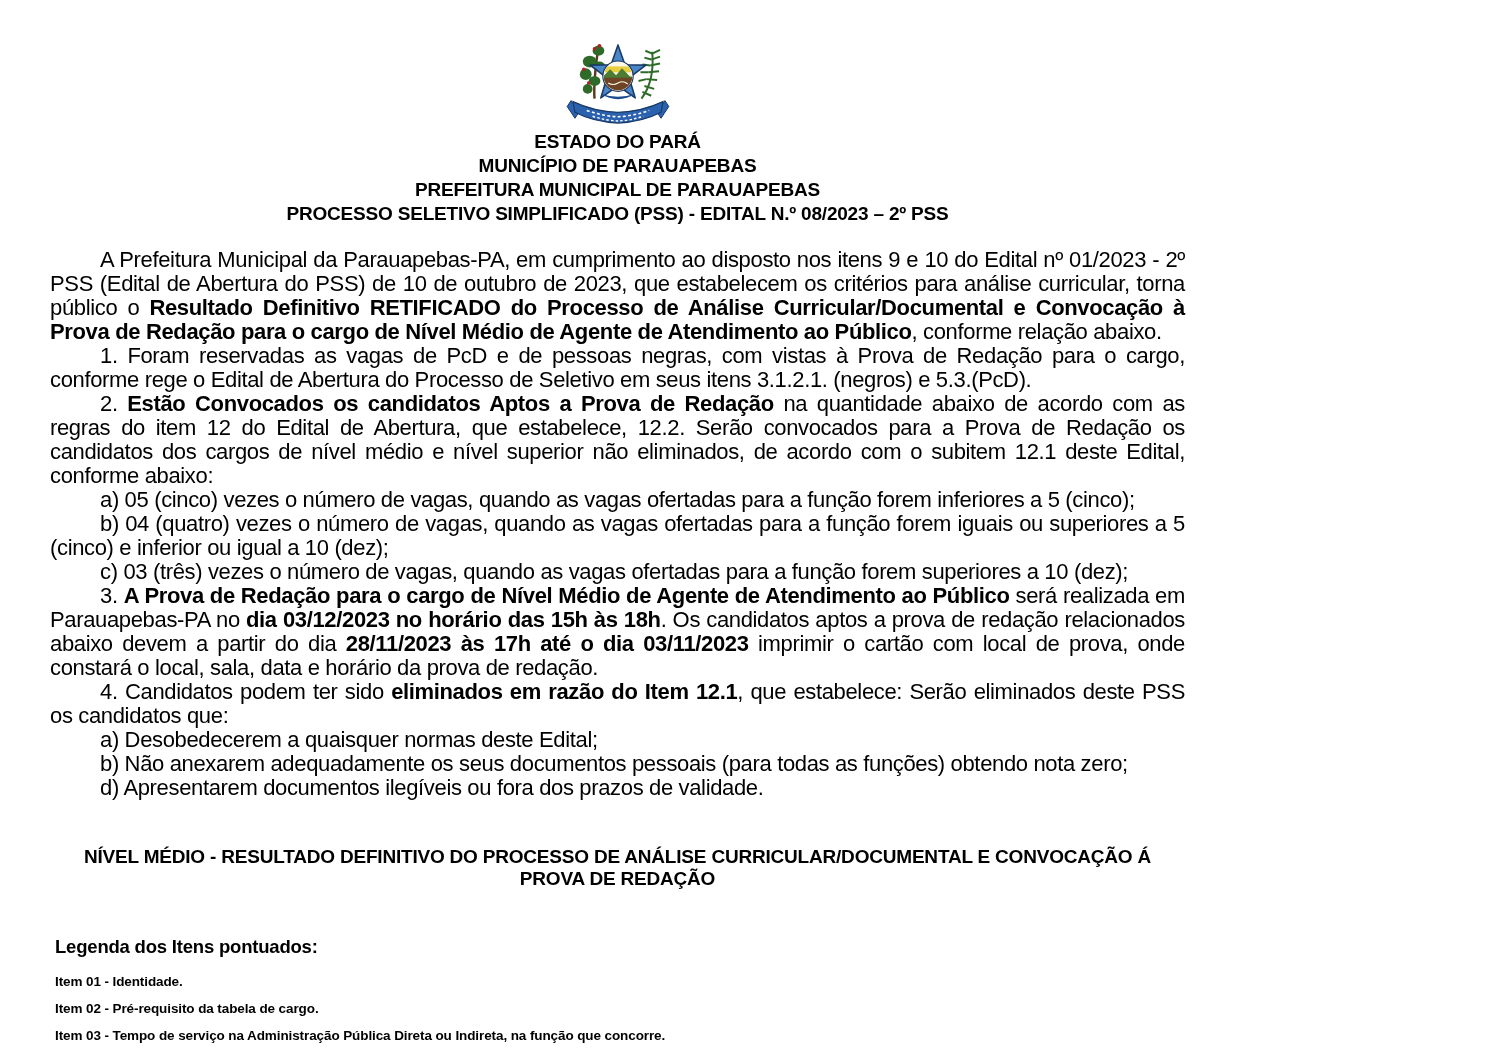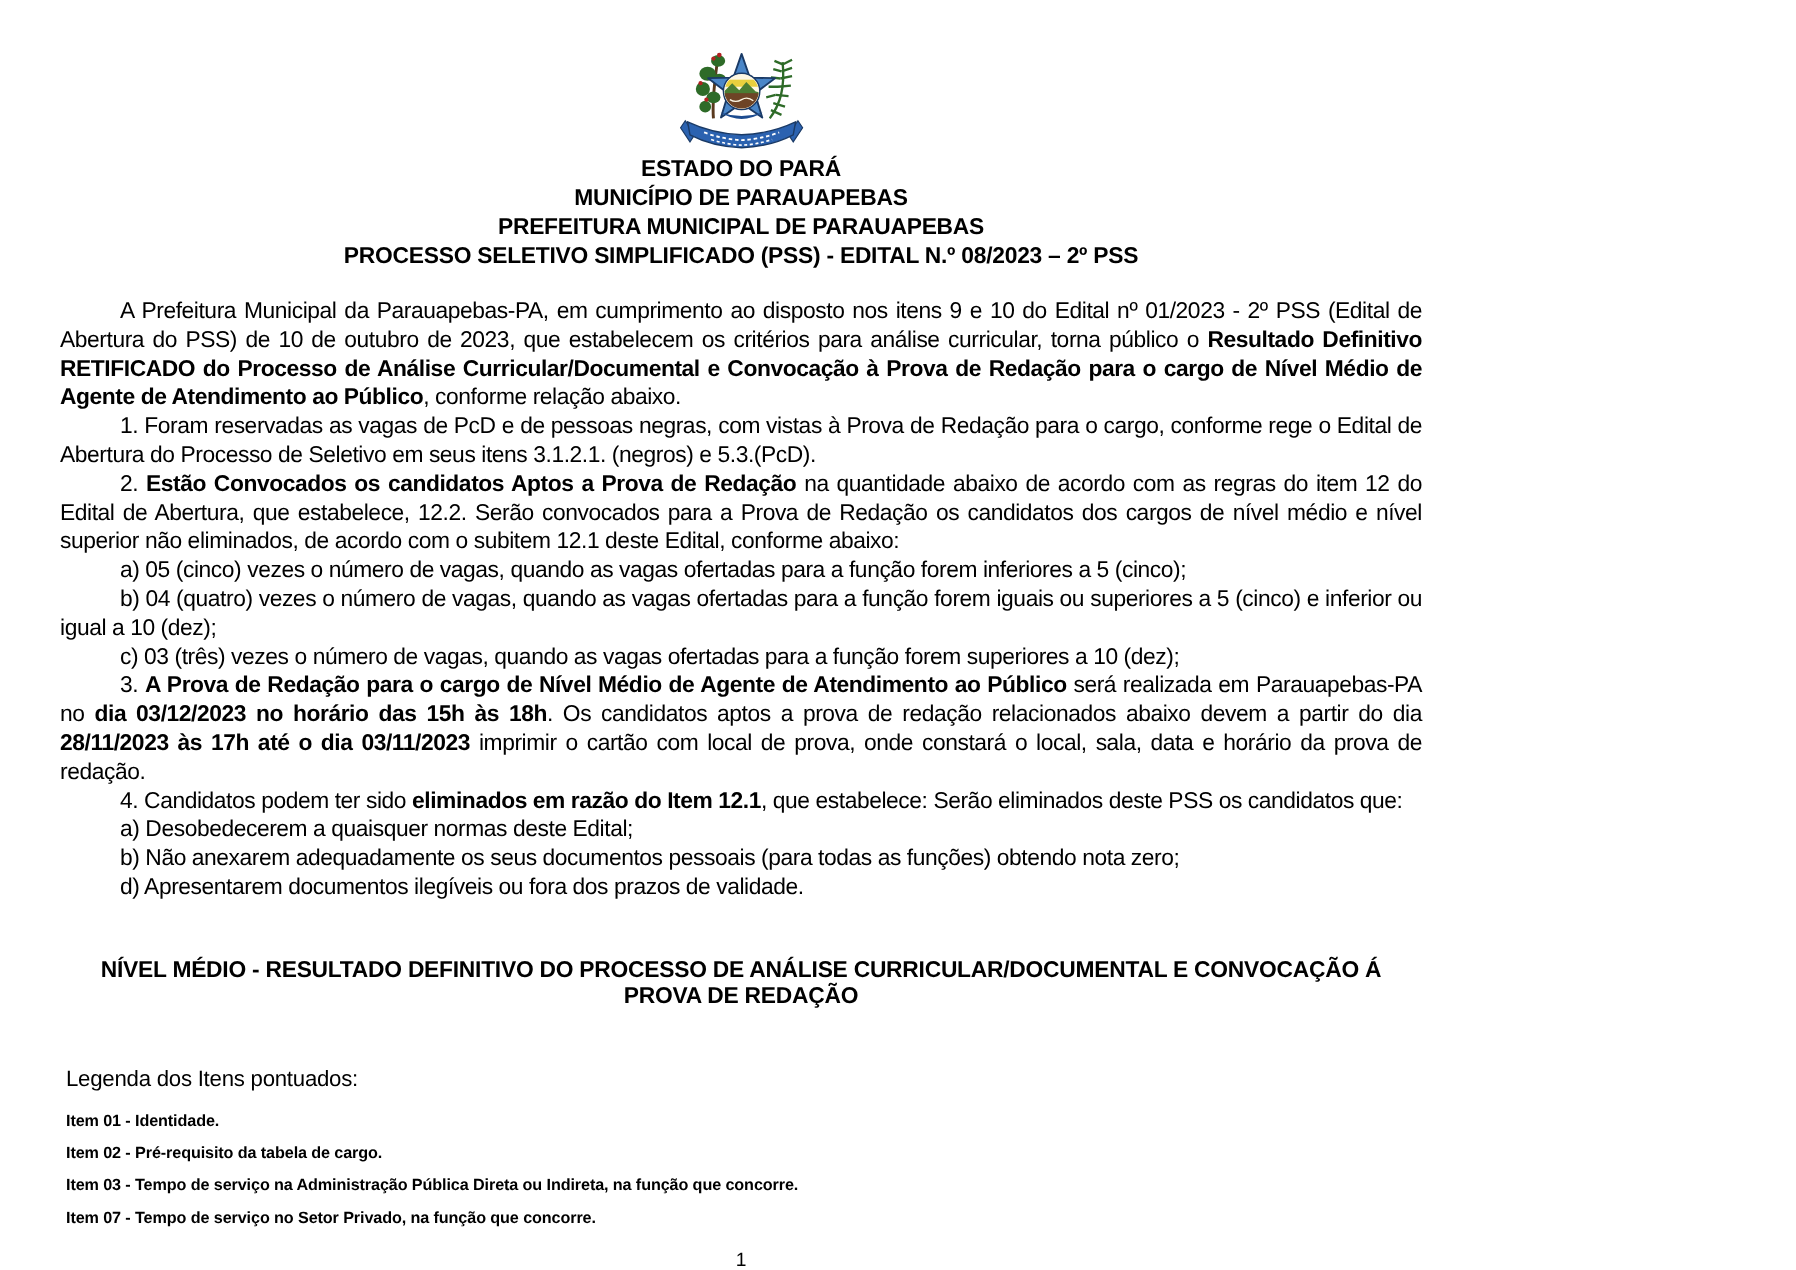--- a/index.html
+++ b/index.html
@@ -18,36 +18,36 @@
   }
   .header { text-align: center; }
   .header-line {
     font-weight: bold;
     font-size: 19px;
     line-height: 24px;
     letter-spacing: -0.2px;
   }
   .body-text {
     margin: 22px 50px 0 50px;
-    font-size: 19px;
+    font-size: 22px;
     line-height: 24px;
     letter-spacing: -0.35px;
     text-align: justify;
   }
   .para { margin: 0; text-indent: 50px; }
   .section-title {
     margin: 46px 50px 0 50px;
     text-align: center;
     font-weight: bold;
     font-size: 19px;
     letter-spacing: -0.2px;
   }
   .legend-title {
     margin: 46px 50px 0 55px;
-    font-weight: normal;
+    font-weight: bold;
     font-size: 18.5px;
     letter-spacing: -0.2px;
   }
   .legend-list { margin: 10px 50px 14px 55px; }
   .legend-item {
     font-weight: bold;
     font-size: 13.5px;
     line-height: 27px;
     letter-spacing: -0.1px;
   }

